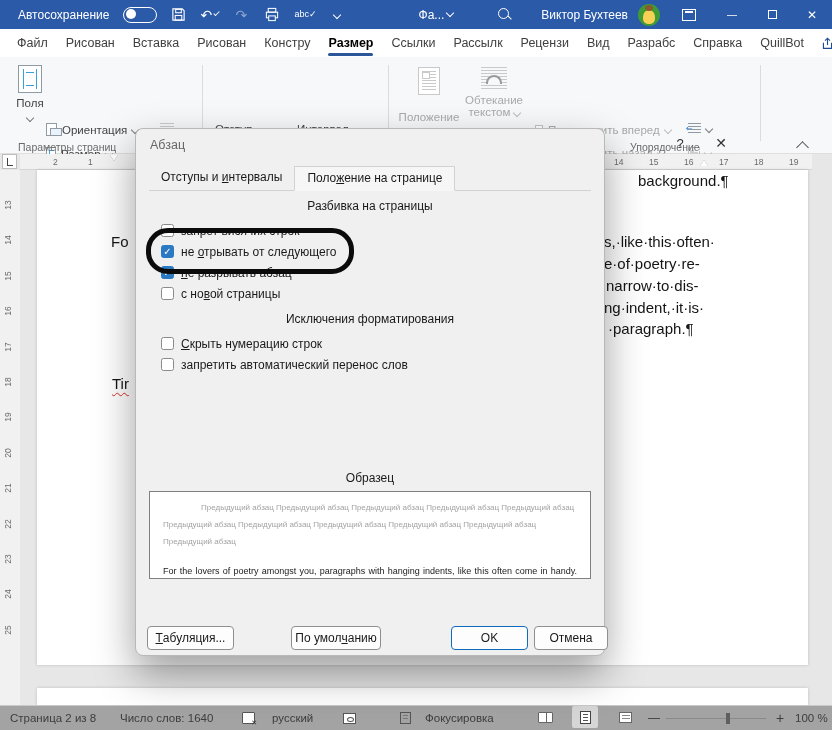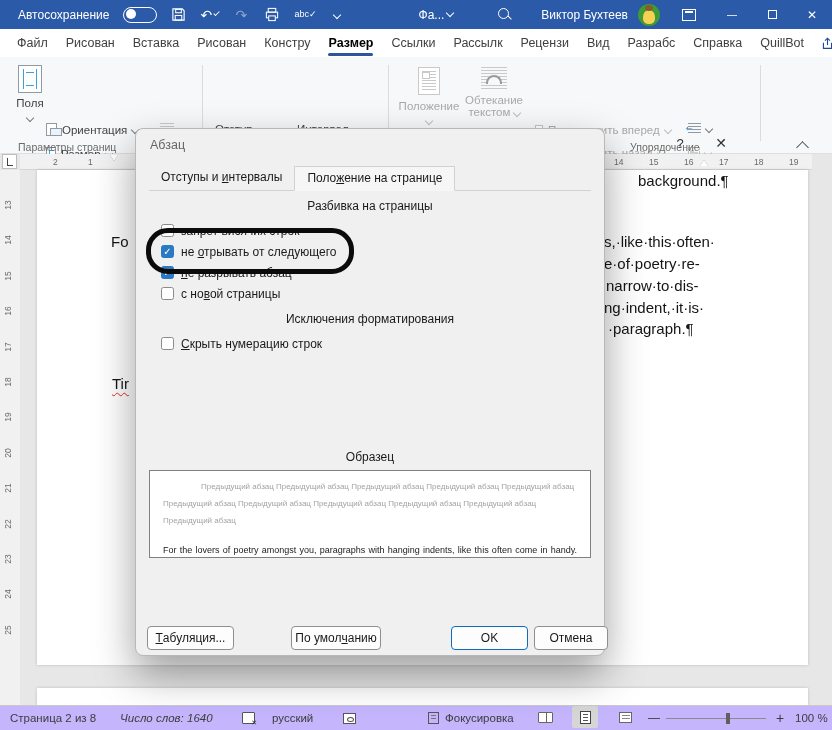--- a/index.html
+++ b/index.html
@@ -108,21 +108,21 @@
   .prev-black { font-size:9px; color:#222; line-height:1.9; text-align:justify; margin-top:13px; }
   .dlg-footer { position:absolute; left:0; top:497px; width:100%; height:26px; }
   .dbtn { position:absolute; height:24px; background:#fdfdfd; border:1px solid #8f8f8f; border-radius:4px;
     font-size:12px; color:#1a1a1a; display:flex; align-items:center; justify-content:center; }
   .dbtn.ok { border:1.6px solid #0f6cbd; }
 
   .annotation { position:absolute; left:146px; top:228px; width:208px; height:46px;
     border:5px solid #0b0b0b; border-radius:22px; z-index:40; }
 
   
-  .statusbar { position:absolute; left:0; top:705px; width:832px; height:25px; background:#c4b5fd;
+  .statusbar { position:absolute; left:0; top:705px; width:832px; height:25px; background:#a3a3a3;
     border-top:1px solid #c9c9c9; display:flex; align-items:center; font-size:11.5px; color:#3d3d3d; }
   .sb { position:absolute; top:0; height:24px; display:flex; align-items:center; }
   .sbic { display:inline-block; position:relative; }
   .bookx { width:13px; height:12px; border:1px solid #555; border-radius:1px; position:relative; background:#fff;}
   .bookx::after { content:"✕"; position:absolute; right:-3px; bottom:-4px; font-size:7px; color:#333; font-family:"DejaVu Sans",sans-serif;}
   .macroic { width:13px; height:11px; border:1px solid #555; position:relative; background:#fff;}
   .macroic::after { content:""; position:absolute; left:3px; top:3px; width:5px; height:3px; border:1px solid #555; border-radius:50%;}
   .focusic { width:11px; height:12px; border:1px solid #555; position:relative; }
   .focusic::after{ content:""; position:absolute; left:2px; top:2px; width:5px; height:6px; background:repeating-linear-gradient(to bottom,#777 0 1px,transparent 1px 3px); }
   .readic { width:15px; height:11px; border:1px solid #666; border-radius:1px; position:relative; background:#fff;}
@@ -338,21 +338,21 @@
           <i class="dn"></i>
         </span>
       </div>
     <div class="rdiv" style="left:388px;"></div>
 
     <div style="position:absolute;left:398px;top:10px;width:62px;text-align:center;" class="gray">
       <span class="pgicon" style="width:22px;height:28px;border-color:#c9c9c9;position:relative;">
         <span class="lines lt" style="width:14px;height:20px;position:absolute;left:3px;top:3px;"></span>
         <span style="position:absolute;left:3px;top:4px;width:8px;height:7px;background:#fff;border:1px solid #c9c9c9;"></span>
       </span>
-      <div style="margin-top:3px;">Положение</div>
+      <div style="margin-top:14px;">Положение</div>
       <div style="margin-top:2px;"><span class="chv"></span></div>
     </div>
     <div style="position:absolute;left:462px;top:10px;width:64px;text-align:center;" class="gray">
       <span style="width:26px;height:24px;display:inline-block;position:relative;">
         <span class="lines lt" style="width:26px;height:24px;position:absolute;left:0;top:0;"></span>
         <span style="position:absolute;left:5px;top:8px;width:16px;height:9px;border:2px solid #9a9a9a;border-bottom:none;border-radius:9px 9px 0 0;background:#f7f8fa;"></span>
       </span>
       <div style="margin-top:1px;">Обтекание</div>
       <div style="margin-top:0;"><span>текстом</span> <span class="chv"></span></div>
     </div>
@@ -484,20 +484,24 @@
           <div class="grp">
             <div class="grp-h">
               <span>Исключения форматирования</span>
               <span class="grp-line"></span>
             </div>
             <div class="grp-items">
               <label class="cbrow">
                 <span class="cb"></span>
                 <span class="cbl"><u>С</u>крыть нумерацию строк</span>
               </label>
+              <label class="cbrow">
+                <span class="cb"></span>
+                <span class="cbl">запретить автоматический перенос слов</span>
+              </label>
             </div>
           </div>
         </div>
       <div class="spacer"></div>
       <div class="grp">
         <div class="grp-h">
             <span>Образец</span>
             <span class="grp-line"></span>
           </div>
         <div class="preview-box">
@@ -511,29 +515,29 @@
       <div class="dbtn" style="left:155px;width:90px;">По умол<u>ч</u>анию</div>
       <div class="dbtn ok" style="left:315px;width:77px;">OK</div>
       <div class="dbtn" style="left:398px;width:74px;">Отмена</div>
     </div>
   </div>
 
   <div class="annotation"></div>
 
   <div class="statusbar">
     <div class="sb" style="left:10px;">Страница 2 из 8</div>
-    <div class="sb" style="left:120px;font-style:italic;">Число слов: 1640</div>
+    <div class="sb" style="left:120px;">Число слов: 1640</div>
     <div class="sb" style="left:242px;">
         <span class="bookx sbic"></span>
       </div>
     <div class="sb" style="left:272px;">русский</div>
     <div class="sb" style="left:343px;">
         <span class="macroic sbic"></span>
       </div>
-    <div class="sb" style="left:428px;gap:6px;">
+    <div class="sb" style="left:400px;gap:14px;">
       <span class="focusic sbic"></span>
       <span>Фокусировка</span>
     </div>
     <div class="sb viewbtn" style="left:532px;">
         <span class="readic"></span>
       </div>
     <div class="sb viewbtn active" style="left:572px;">
         <span class="plic"></span>
       </div>
     <div class="sb viewbtn" style="left:612px;">

